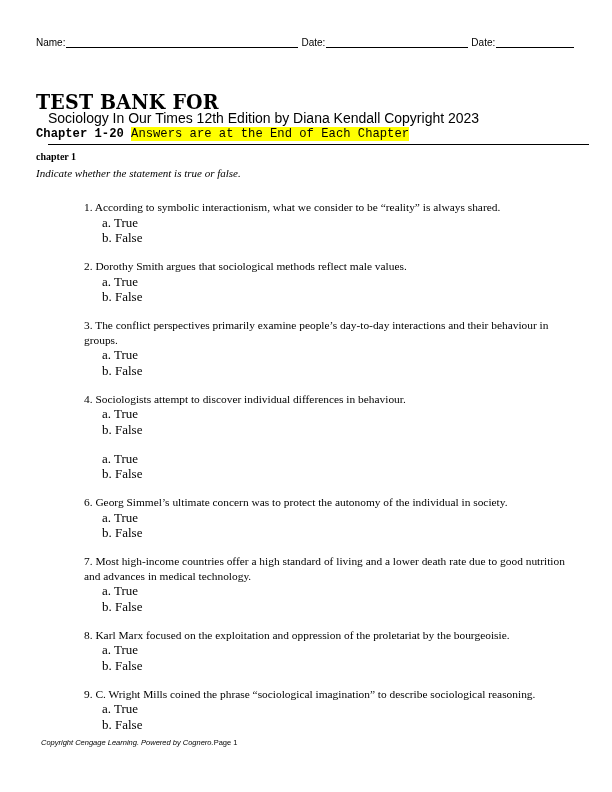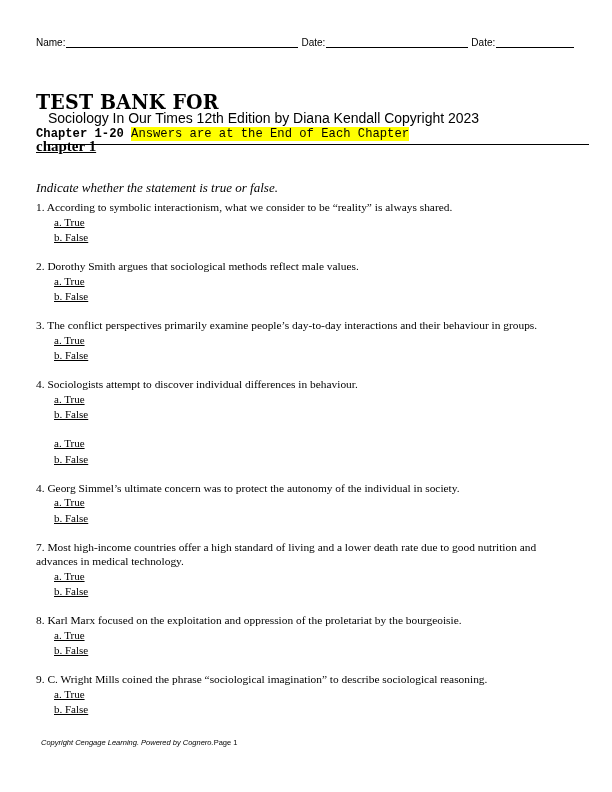--- a/index.html
+++ b/index.html
@@ -28,36 +28,35 @@
       border-bottom: 1.5px solid #000; padding-bottom: 18px; line-height: 15px;
     }
     .chapter-range {
       position: absolute; left: 36px; top: 127px;
       font-family: Liberation Mono, monospace; font-size: 12.2px; line-height: 15px;
     }
     .chapter-range .bold { font-weight: bold; }
     .chapter-range .hl { background: #ffff00; }
 
     .chapter-heading {
-      position: absolute; left: 36px; top: 138px;
-      font-family: "Liberation Serif", serif; font-weight: bold; font-size: 15px;
-      text-decoration: underline;
+      position: absolute; left: 36px; top: 151px;
+      font-family: "Liberation Serif", serif; font-weight: bold; font-size: 10px;
     }
     .instructions {
-      position: absolute; left: 36px; top: 180px;
-      font-family: "Liberation Serif", serif; font-style: italic; font-size: 13px;
+      position: absolute; left: 36px; top: 167px;
+      font-family: "Liberation Serif", serif; font-style: italic; font-size: 11px;
     }
 
     .questions {
       position: absolute; left: 36px; top: 200px; width: 540px;
       font-family: "Liberation Serif", serif;
     }
-    .question { margin-bottom: 13.5px; }
+    .question { margin-bottom: 13.5px; margin-left: 48px; }
     .q-text { font-size: 11.4px; line-height: 14.5px; }
-    .option { font-size: 11px; line-height: 15.5px; padding-left: 18px; text-decoration: underline; }
+    .option { font-size: 13px; line-height: 15.5px; padding-left: 18px; }
 
     .footer {
       position: absolute; left: 41px; top: 738px; width: 540px;
       font-family: "Liberation Sans", sans-serif; font-size: 7.5px;
       display: flex; 
     }
     .footer .copyright { font-style: italic; }
   </style>
 </head>
 <body>
@@ -102,21 +101,21 @@
     <div class="question">
       <div class="q-text">4. Sociologists attempt to discover individual differences in behaviour.</div>
       <div class="option">a. True</div>
       <div class="option">b. False</div>
     </div>
     <div class="question">
       <div class="option">a. True</div>
       <div class="option">b. False</div>
     </div>
     <div class="question">
-      <div class="q-text">4. Georg Simmel’s ultimate concern was to protect the autonomy of the individual in society.</div>
+      <div class="q-text">6. Georg Simmel’s ultimate concern was to protect the autonomy of the individual in society.</div>
       <div class="option">a. True</div>
       <div class="option">b. False</div>
     </div>
     <div class="question">
       <div class="q-text">7. Most high-income countries offer a high standard of living and a lower death rate due to good nutrition and advances in medical technology.</div>
       <div class="option">a. True</div>
       <div class="option">b. False</div>
     </div>
     <div class="question">
       <div class="q-text">8. Karl Marx focused on the exploitation and oppression of the proletariat by the bourgeoisie.</div>

